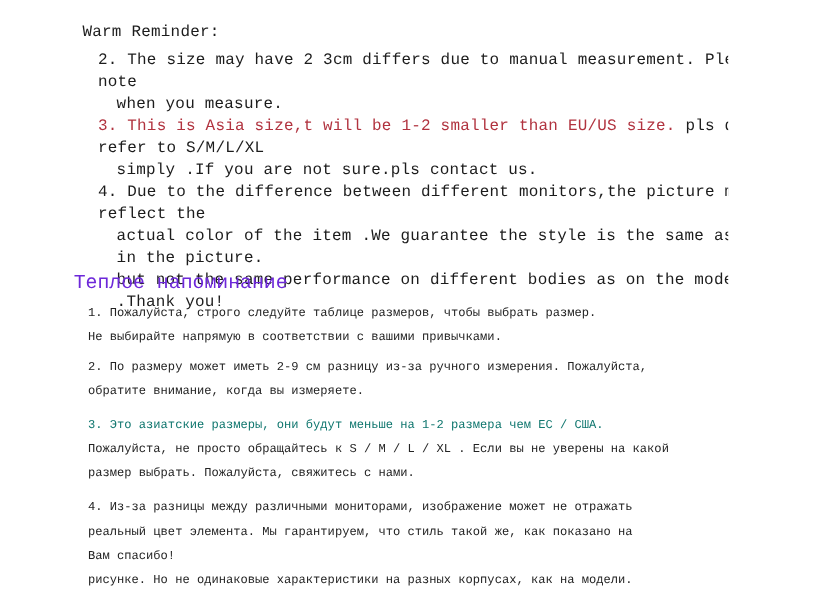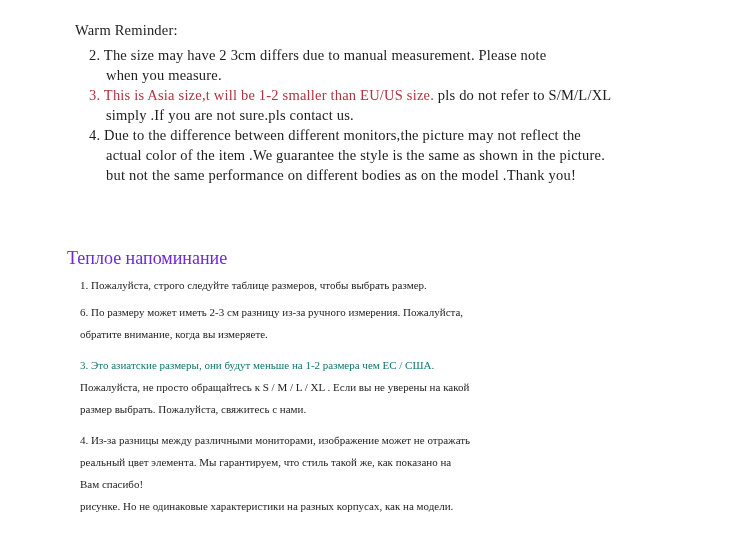--- a/index.html
+++ b/index.html
@@ -2,21 +2,21 @@
 <html><head>
 <meta charset="utf-8">
 <style>
   html, body { margin: 0; padding: 0; }
   .page {
     position: relative;
     width: 662px;
     height: 556px;
     background: #ffffff;
     overflow: hidden;
-    font-family: Liberation Serif, serif;
+    font-family: Liberation Mono, monospace;
   }
   
   .en-section { position: absolute; left: 75px; top: 20px; width: 650px; }
   .en-heading {
     margin: 0;
     font-size: 14.5px;
     line-height: 21px;
     font-weight: 500;
     letter-spacing: 0.2px;
     color: #1c1c1c;
@@ -79,24 +79,25 @@
 
     </div>
   </section>
 
   <section class="ru-section">
     <h2 class="ru-heading">Теплое напоминание</h2>
     <div class="ru-list">
 
       <div class="ru-item">
         <span class="line">1. Пожалуйста, строго следуйте таблице размеров, чтобы выбрать размер.</span>
+        <span class="line">Не выбирайте напрямую в соответствии с вашими привычками.</span>
       </div>
 
       <div class="ru-item gap-sm">
-        <span class="line">6. По размеру может иметь 2-3 см разницу из-за ручного измерения. Пожалуйста,</span>
+        <span class="line">2. По размеру может иметь 2-9 см разницу из-за ручного измерения. Пожалуйста,</span>
         <span class="line">обратите внимание, когда вы измеряете.</span>
       </div>
 
       <div class="ru-item gap-md">
         <span class="line red-ru">3. Это азиатские размеры, они будут меньше на 1-2 размера чем ЕС / США.</span>
         <span class="line">Пожалуйста, не просто обращайтесь к S / M / L / XL . Если вы не уверены на какой</span>
         <span class="line">размер выбрать. Пожалуйста, свяжитесь с нами.</span>
       </div>
 
       <div class="ru-item gap-md">

